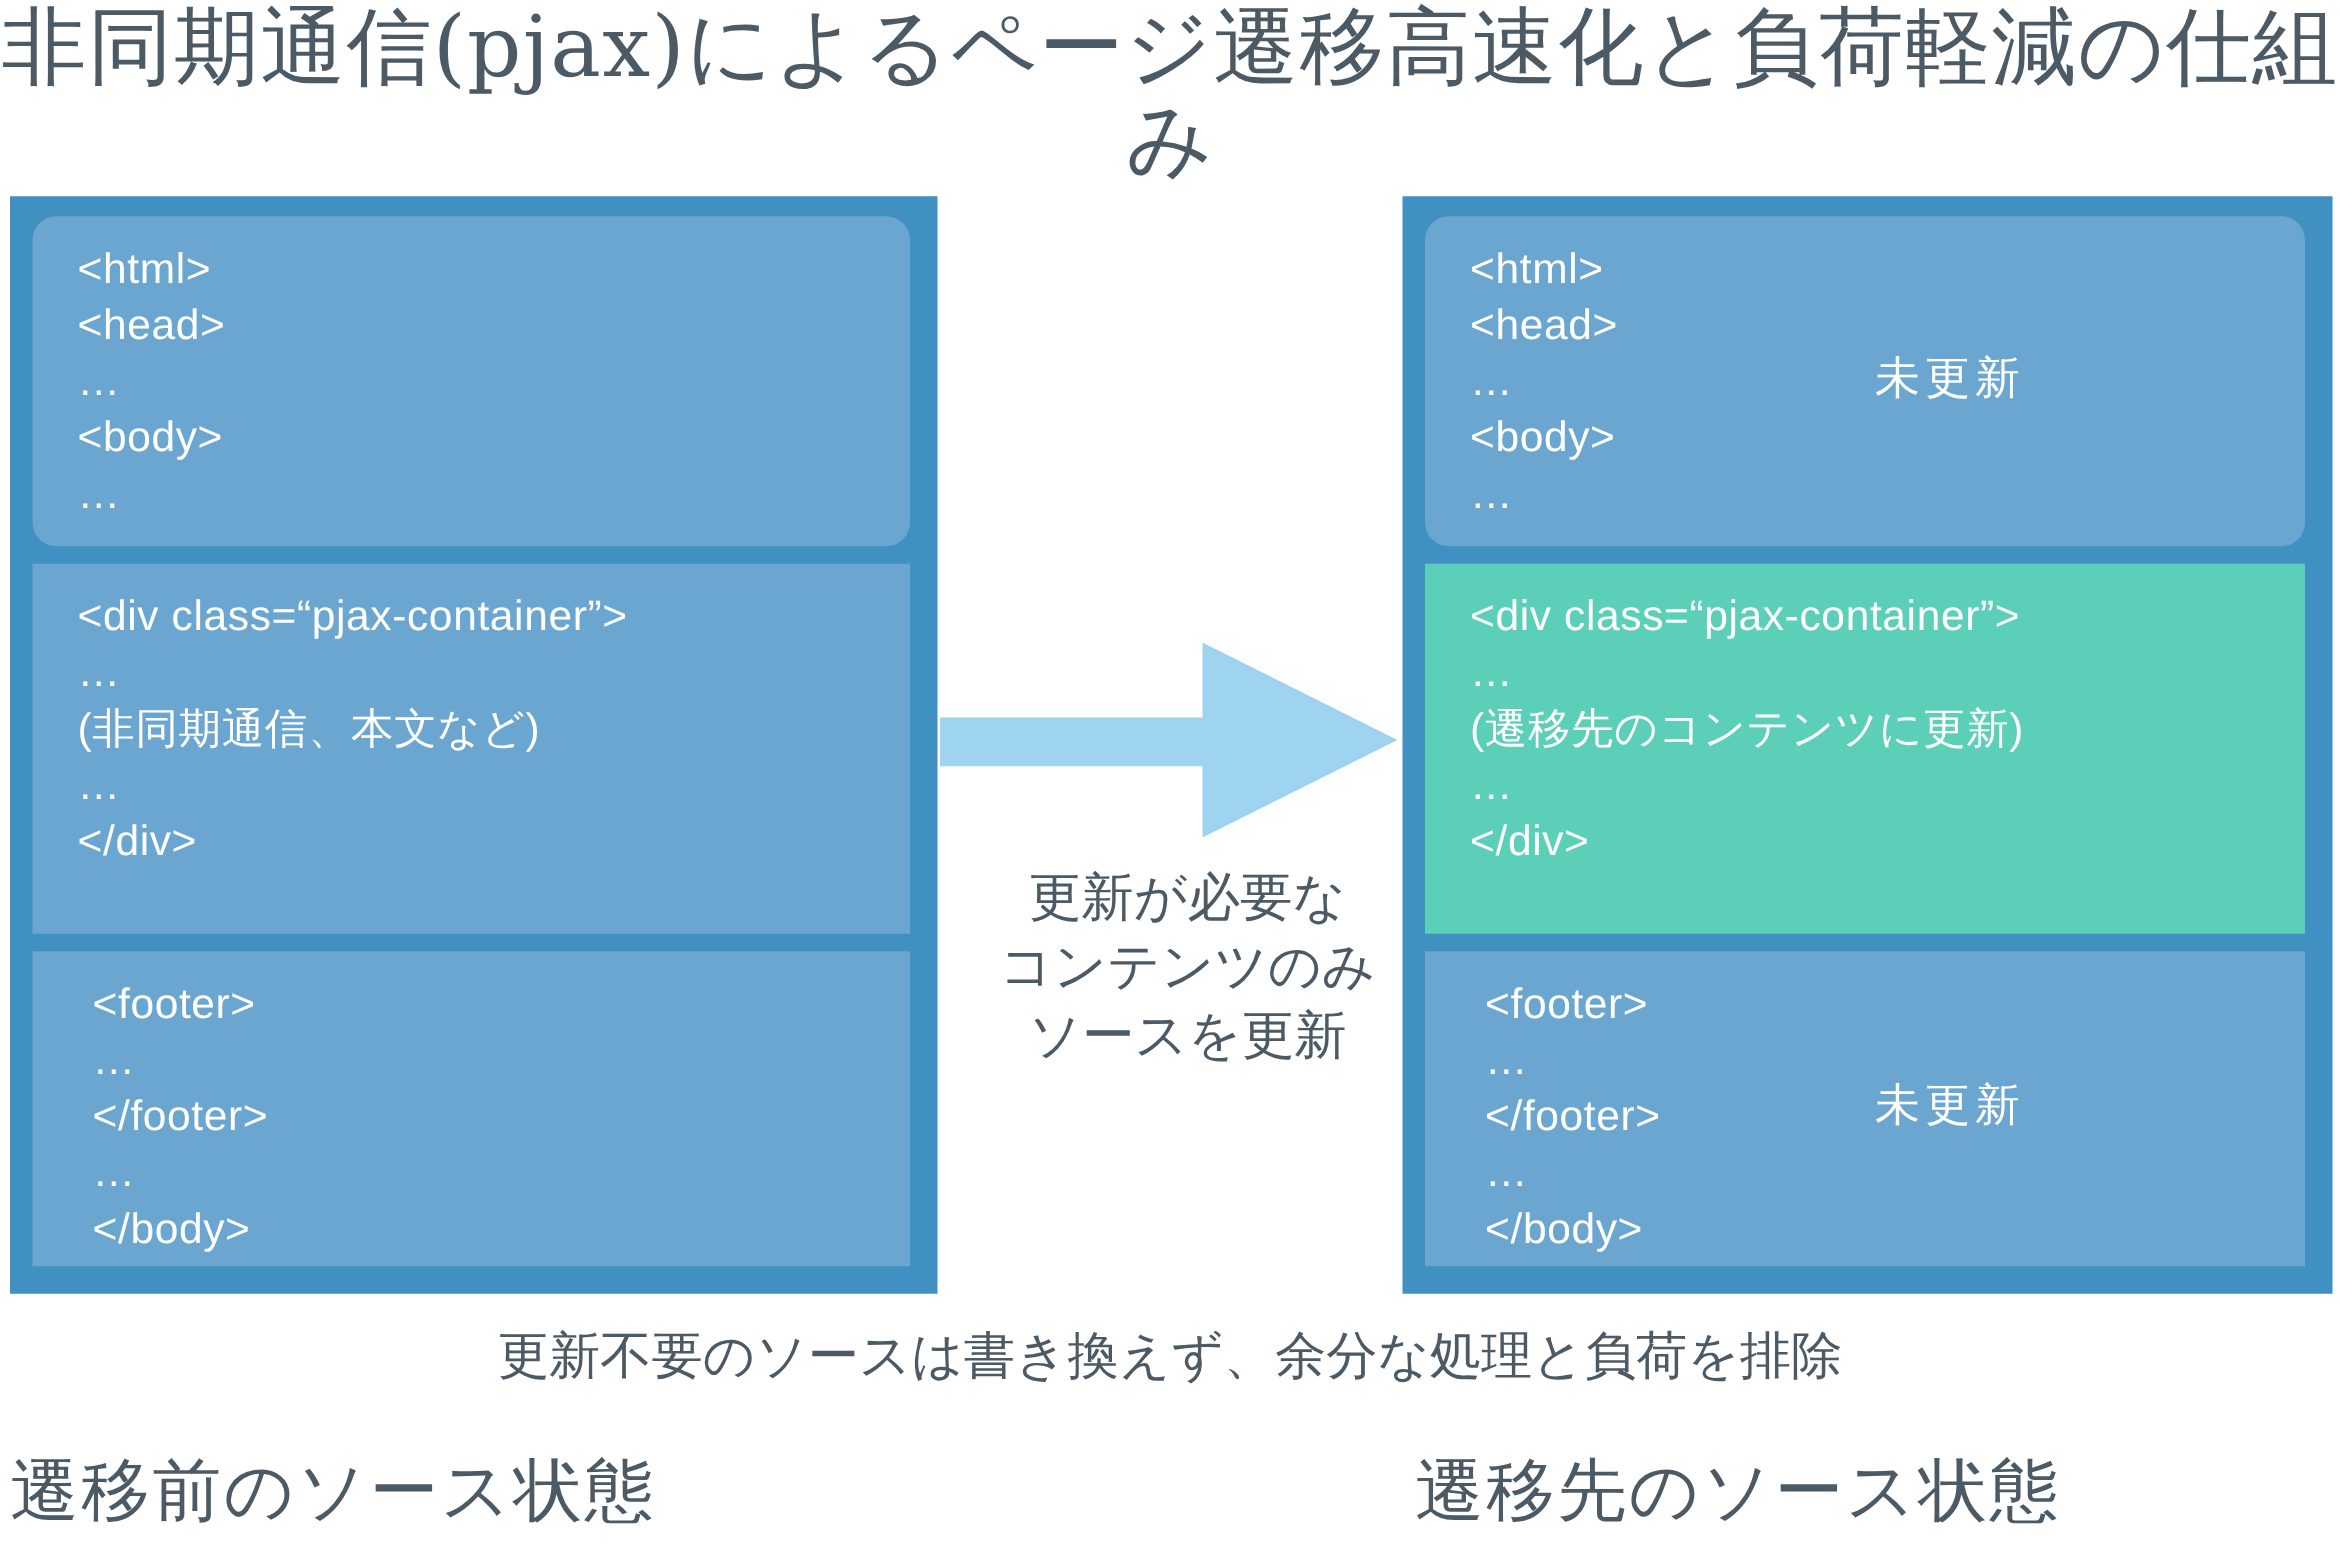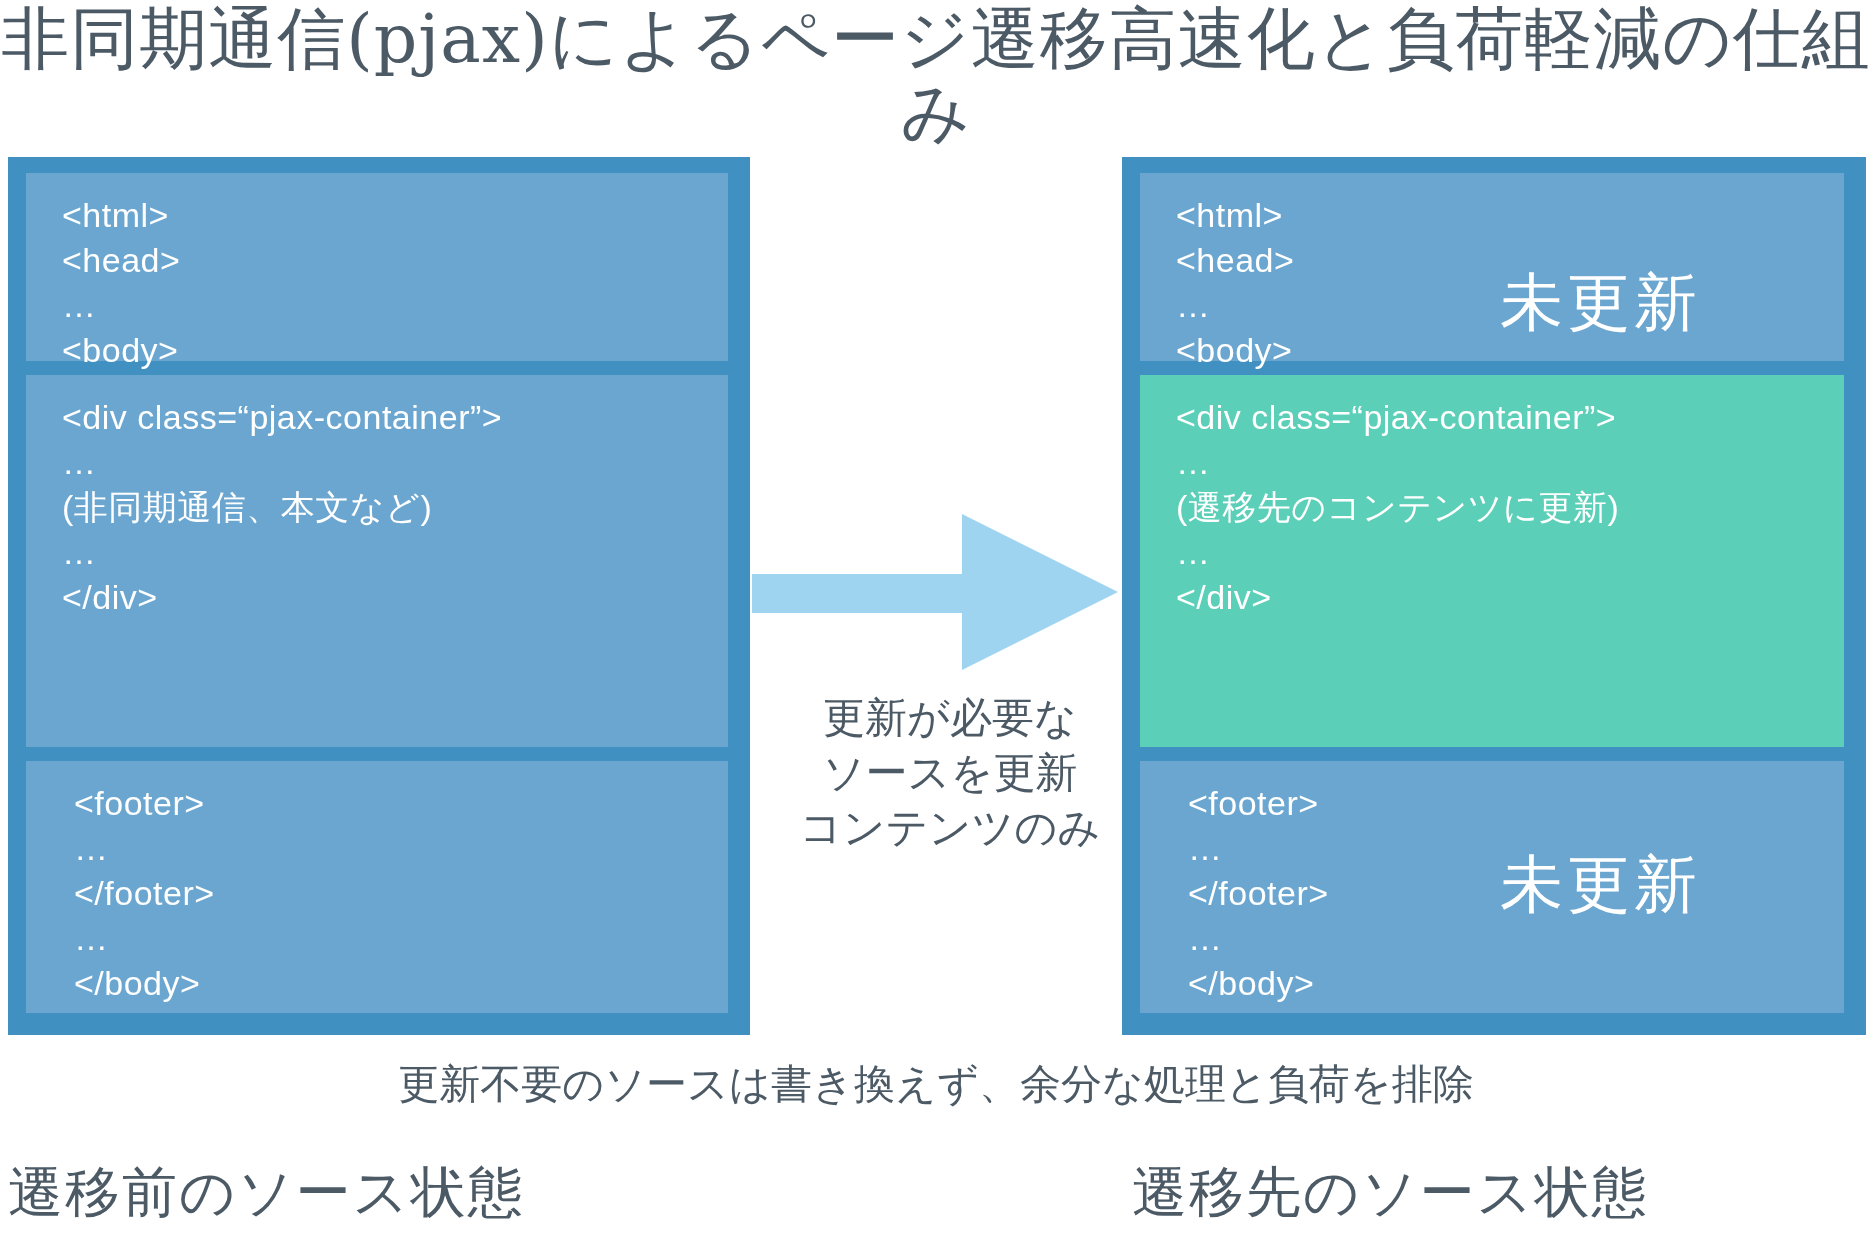--- a/index.html
+++ b/index.html
@@ -50,31 +50,31 @@
   .code-box {
     background: var(--box);
     width: 100%;
     position: relative;
     color: var(--text-light);
     font-size: 34px;
     line-height: 45px;
     padding: 20px 10px 10px 36px;
     letter-spacing: 0.5px;
   }
-  .code-box.h1 { height: 188px; }
+  .code-box.h1 { height: 264px; border-radius: 19px; }
   .code-box.h2 { flex: 1; }
   .code-box.h3 { height: 252px; padding-left: 48px; }
   .code-box.highlight { background: var(--highlight); }
 
   .code-line { white-space: pre; }
 
   .badge {
     position: absolute;
     left: 360px;
-    font-size: 63px;
+    font-size: 36px;
     line-height: 60px;
     color: var(--text-light);
     font-family: "DejaVu Serif", "Liberation Serif", serif;
     letter-spacing: 4px;
   }
   .badge-top    { top: 100px; }
   .badge-bottom { top: 94px; }
 
   .arrow-shaft {
     position: absolute;
@@ -186,20 +186,20 @@
     <div class="code-line">&lt;/body&gt;</div>
     <div class="badge badge-bottom serif">未更新</div>
   </div>
 </div>
 
 <div class="arrow-shaft"></div>
 <div class="arrow-head"></div>
 
 <div class="arrow-caption">
   <div>更新が必要な</div>
+  <div>コンテンツのみ</div>
   <div>ソースを更新</div>
-  <div>コンテンツのみ</div>
 </div>
 
 <div class="footnote">更新不要のソースは書き換えず、余分な処理と負荷を排除</div>
 
 <div class="panel-caption before">遷移前のソース状態</div>
 <div class="panel-caption after">遷移先のソース状態</div>
 
 </body></html>

